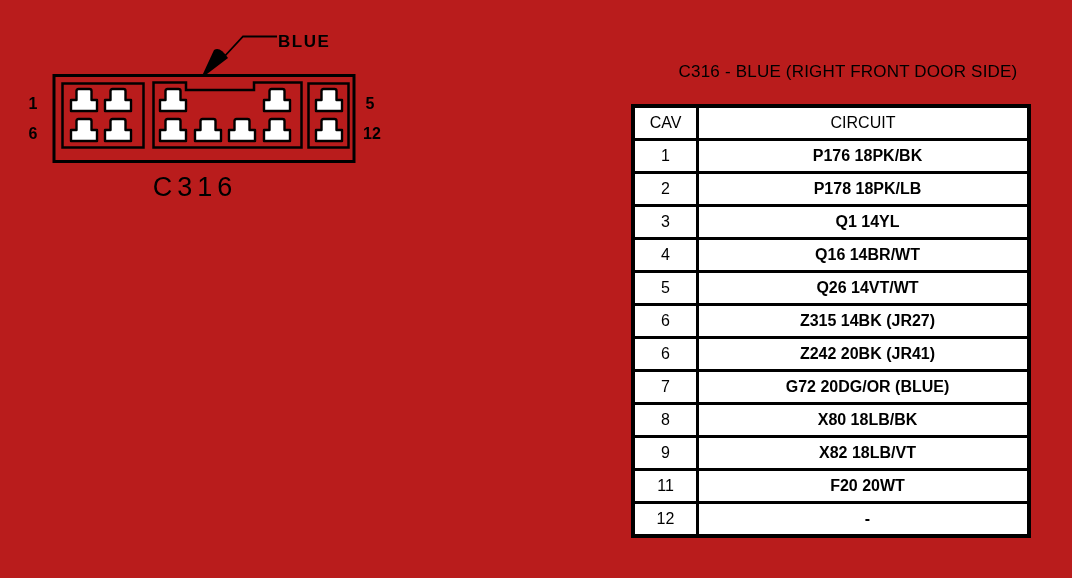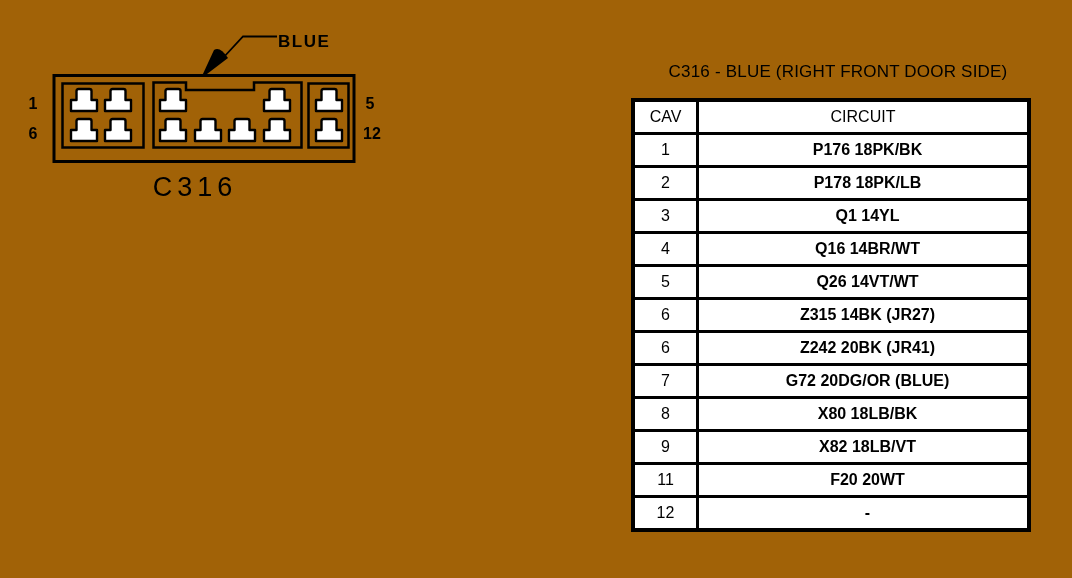--- a/index.html
+++ b/index.html
@@ -6,50 +6,50 @@
     margin: 0;
     padding: 0;
     background: #ffffff;
     font-family: "Liberation Sans", sans-serif;
     color: #000000;
   }
   .page {
     position: relative;
     width: 1072px;
     height: 578px;
-    background: #a16207;
+    background: #b91c1c;
     overflow: hidden;
   }
   .connector-figure {
     position: absolute;
     left: 0;
     top: 0;
     width: 420px;
     height: 220px;
   }
   .table-panel {
     position: absolute;
     left: 631px;
     top: 0;
     width: 400px;
     height: 578px;
   }
   .table-title {
     position: absolute;
     top: 62px;
-    left: 7px;
+    left: 17px;
     width: 100%;
     text-align: center;
     font-size: 17px;
     white-space: nowrap;
     letter-spacing: 0.2px;
   }
   table.circuit-table {
     position: absolute;
-    top: 98px;
+    top: 104px;
     left: 0;
     width: 400px;
     border-collapse: collapse;
     table-layout: fixed;
     border: 4px solid #000;
   }
   .circuit-table th, .circuit-table td {
     border: 3px solid #000;
     height: 30px;
     padding: 0;

